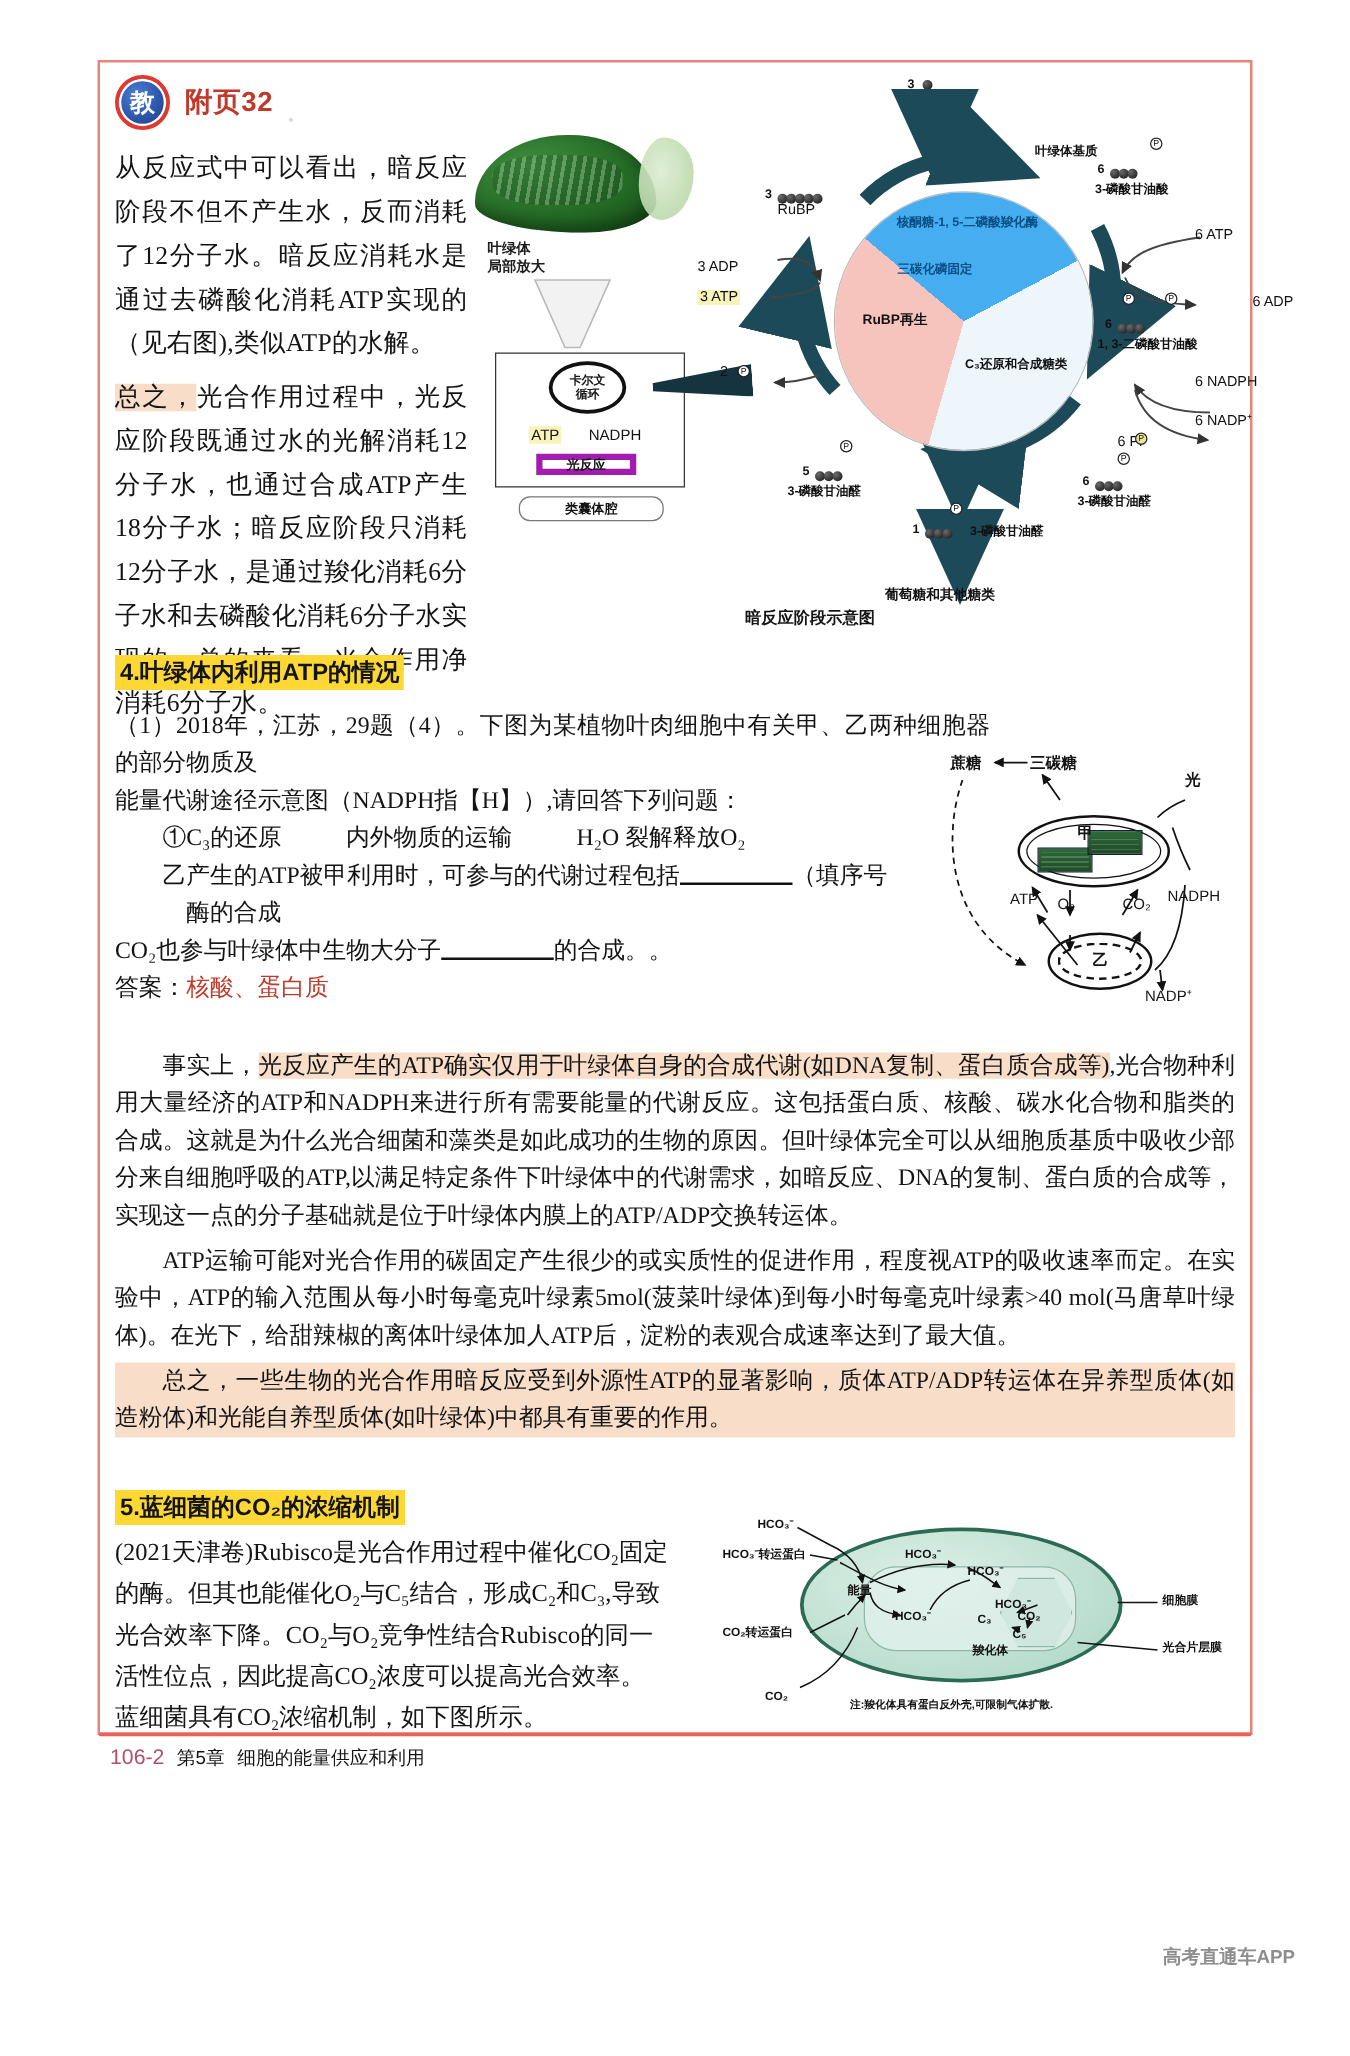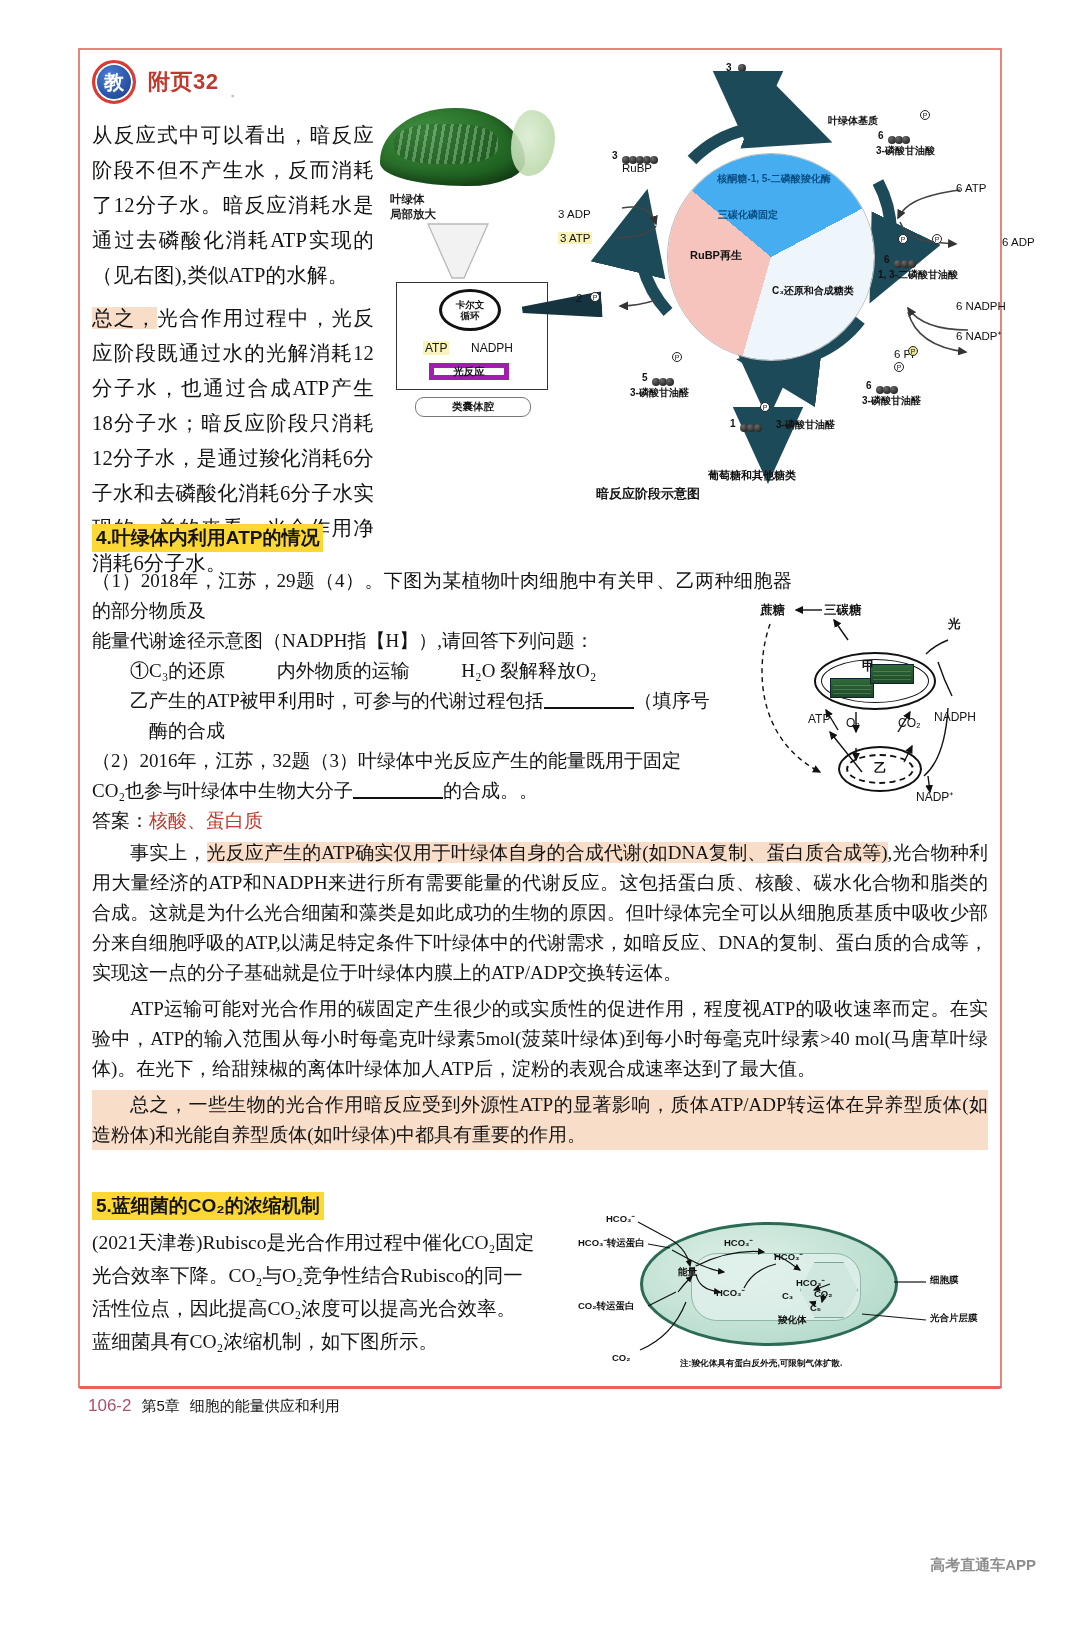--- a/index.html
+++ b/index.html
@@ -366,21 +366,20 @@
     <span>①<span>C₃的还原</span></span>
     <span style="display:inline-block;width:42px"></span>
     <span>内外物质的运输</span>
     <span style="display:inline-block;width:42px"></span>
     <span>H₂O 裂解释放O₂</span>
   </div>
   <div class="body-txt" style="text-indent:2em;">
     <span>乙产生的ATP被甲利用时，可参与的代谢过程包括</span><span class="blank"></span><span>（填序号</span>
   </div>
   <div class="body-txt" style="text-indent:3em;">酶的合成</div>
-  <div class="body-txt">（2）2016年，江苏，32题（3）叶绿体中光反应产生的能量既用于固定</div>
   <div class="body-txt">
     <span>CO₂也参与叶绿体中生物大分子</span><span class="blank"></span><span>的合成。。</span>
   </div>
   <div class="body-txt">
     <span>答案：</span><span class="ans-red">核酸、蛋白质</span>
   </div>
 </div>
 
 <div id="cell-fig">
   <svg style="position:absolute;left:0;top:0" width="236" height="200">
@@ -426,20 +425,21 @@
   </p>
   <p class="body-txt" style="margin:6px 0 0 0; text-indent:2em;">ATP运输可能对光合作用的碳固定产生很少的或实质性的促进作用，程度视ATP的吸收速率而定。在实验中，ATP的输入范围从每小时每毫克叶绿素5mol(菠菜叶绿体)到每小时每毫克叶绿素&gt;40 mol(马唐草叶绿体)。在光下，给甜辣椒的离体叶绿体加人ATP后，淀粉的表观合成速率达到了最大值。</p>
   <p class="body-txt mark-peach" style="margin:6px 0 0 0; text-indent:2em;">总之，一些生物的光合作用暗反应受到外源性ATP的显著影响，质体ATP/ADP转运体在异养型质体(如造粉体)和光能自养型质体(如叶绿体)中都具有重要的作用。</p>
 </div>
 
 <div id="sec5">
   <span class="sec-head">5.蓝细菌的CO₂的浓缩机制</span>
 </div>
 <div id="sec5-body">
   <div>(2021天津卷)Rubisco是光合作用过程中催化CO₂固定</div>
+  <div>的酶。但其也能催化O₂与C₅结合，形成C₂和C₃,导致</div>
   <div>光合效率下降。CO₂与O₂竞争性结合Rubisco的同一</div>
   <div>活性位点，因此提高CO₂浓度可以提高光合效率。</div>
   <div>蓝细菌具有CO₂浓缩机制，如下图所示。</div>
 </div>
 
 <div id="cyano-fig">
   <div class="cyano-cell">
     <div class="cyano-inner">
       <div class="carboxysome"></div>
     </div>

